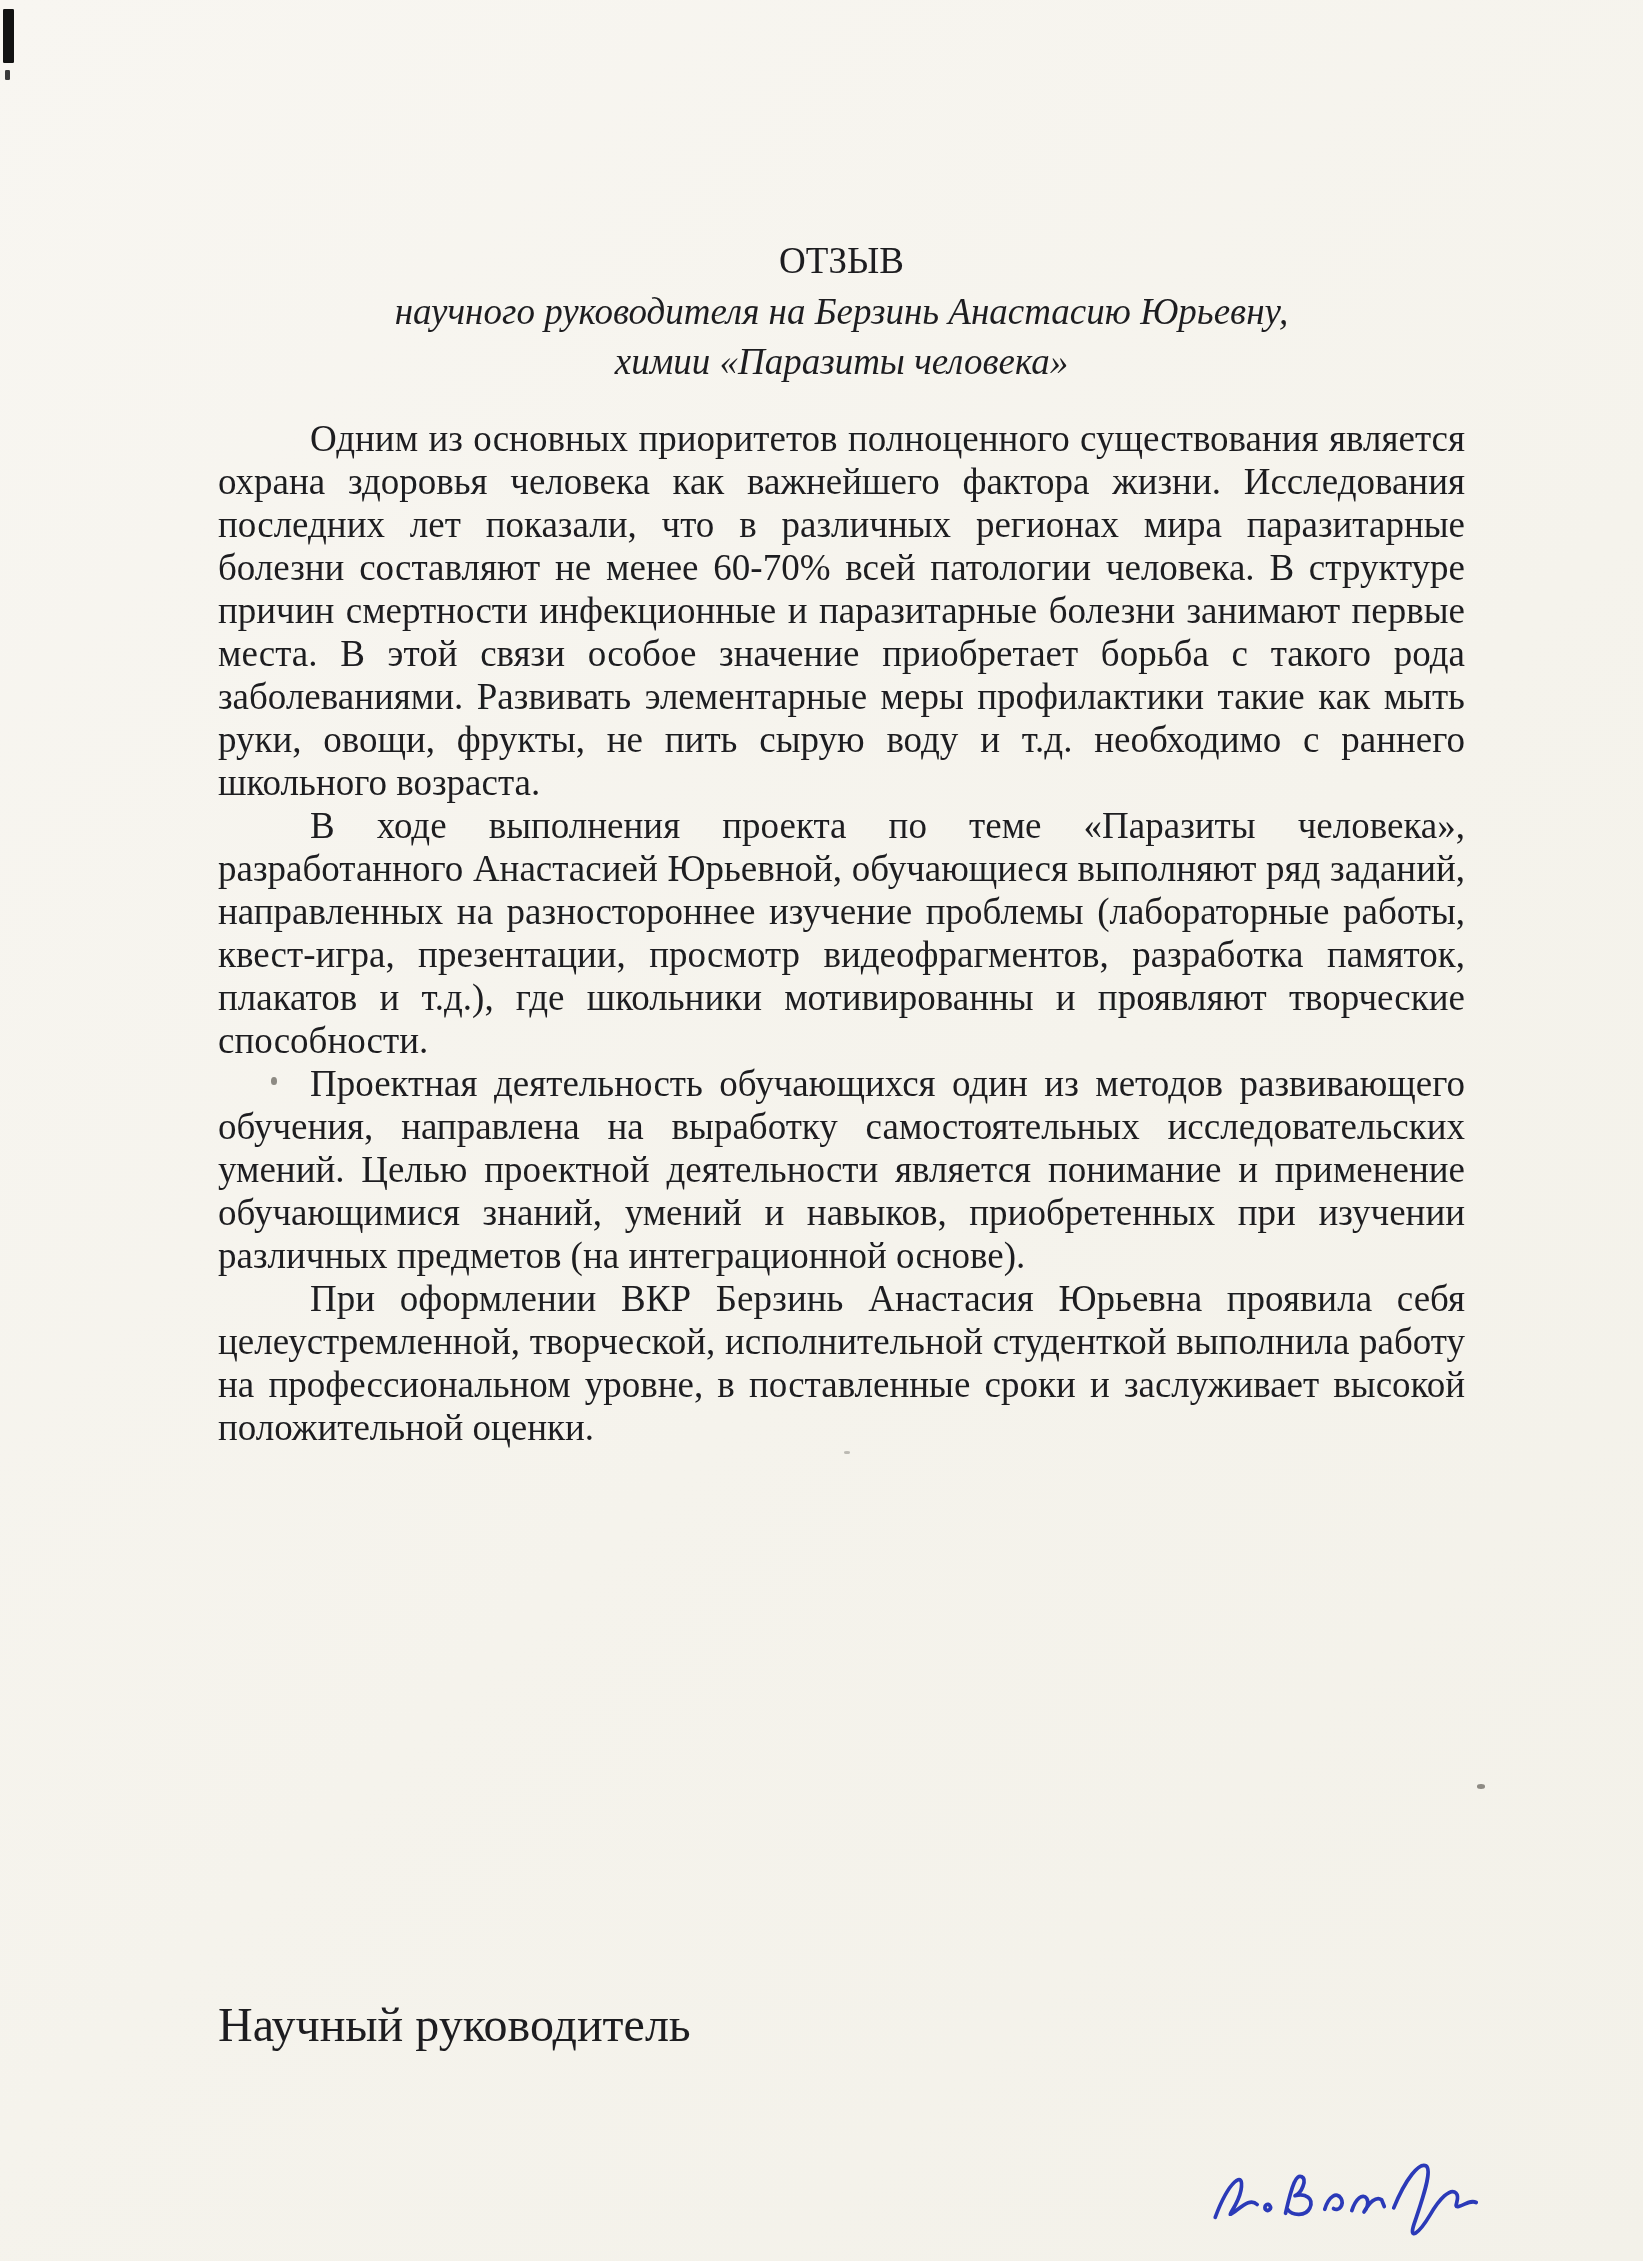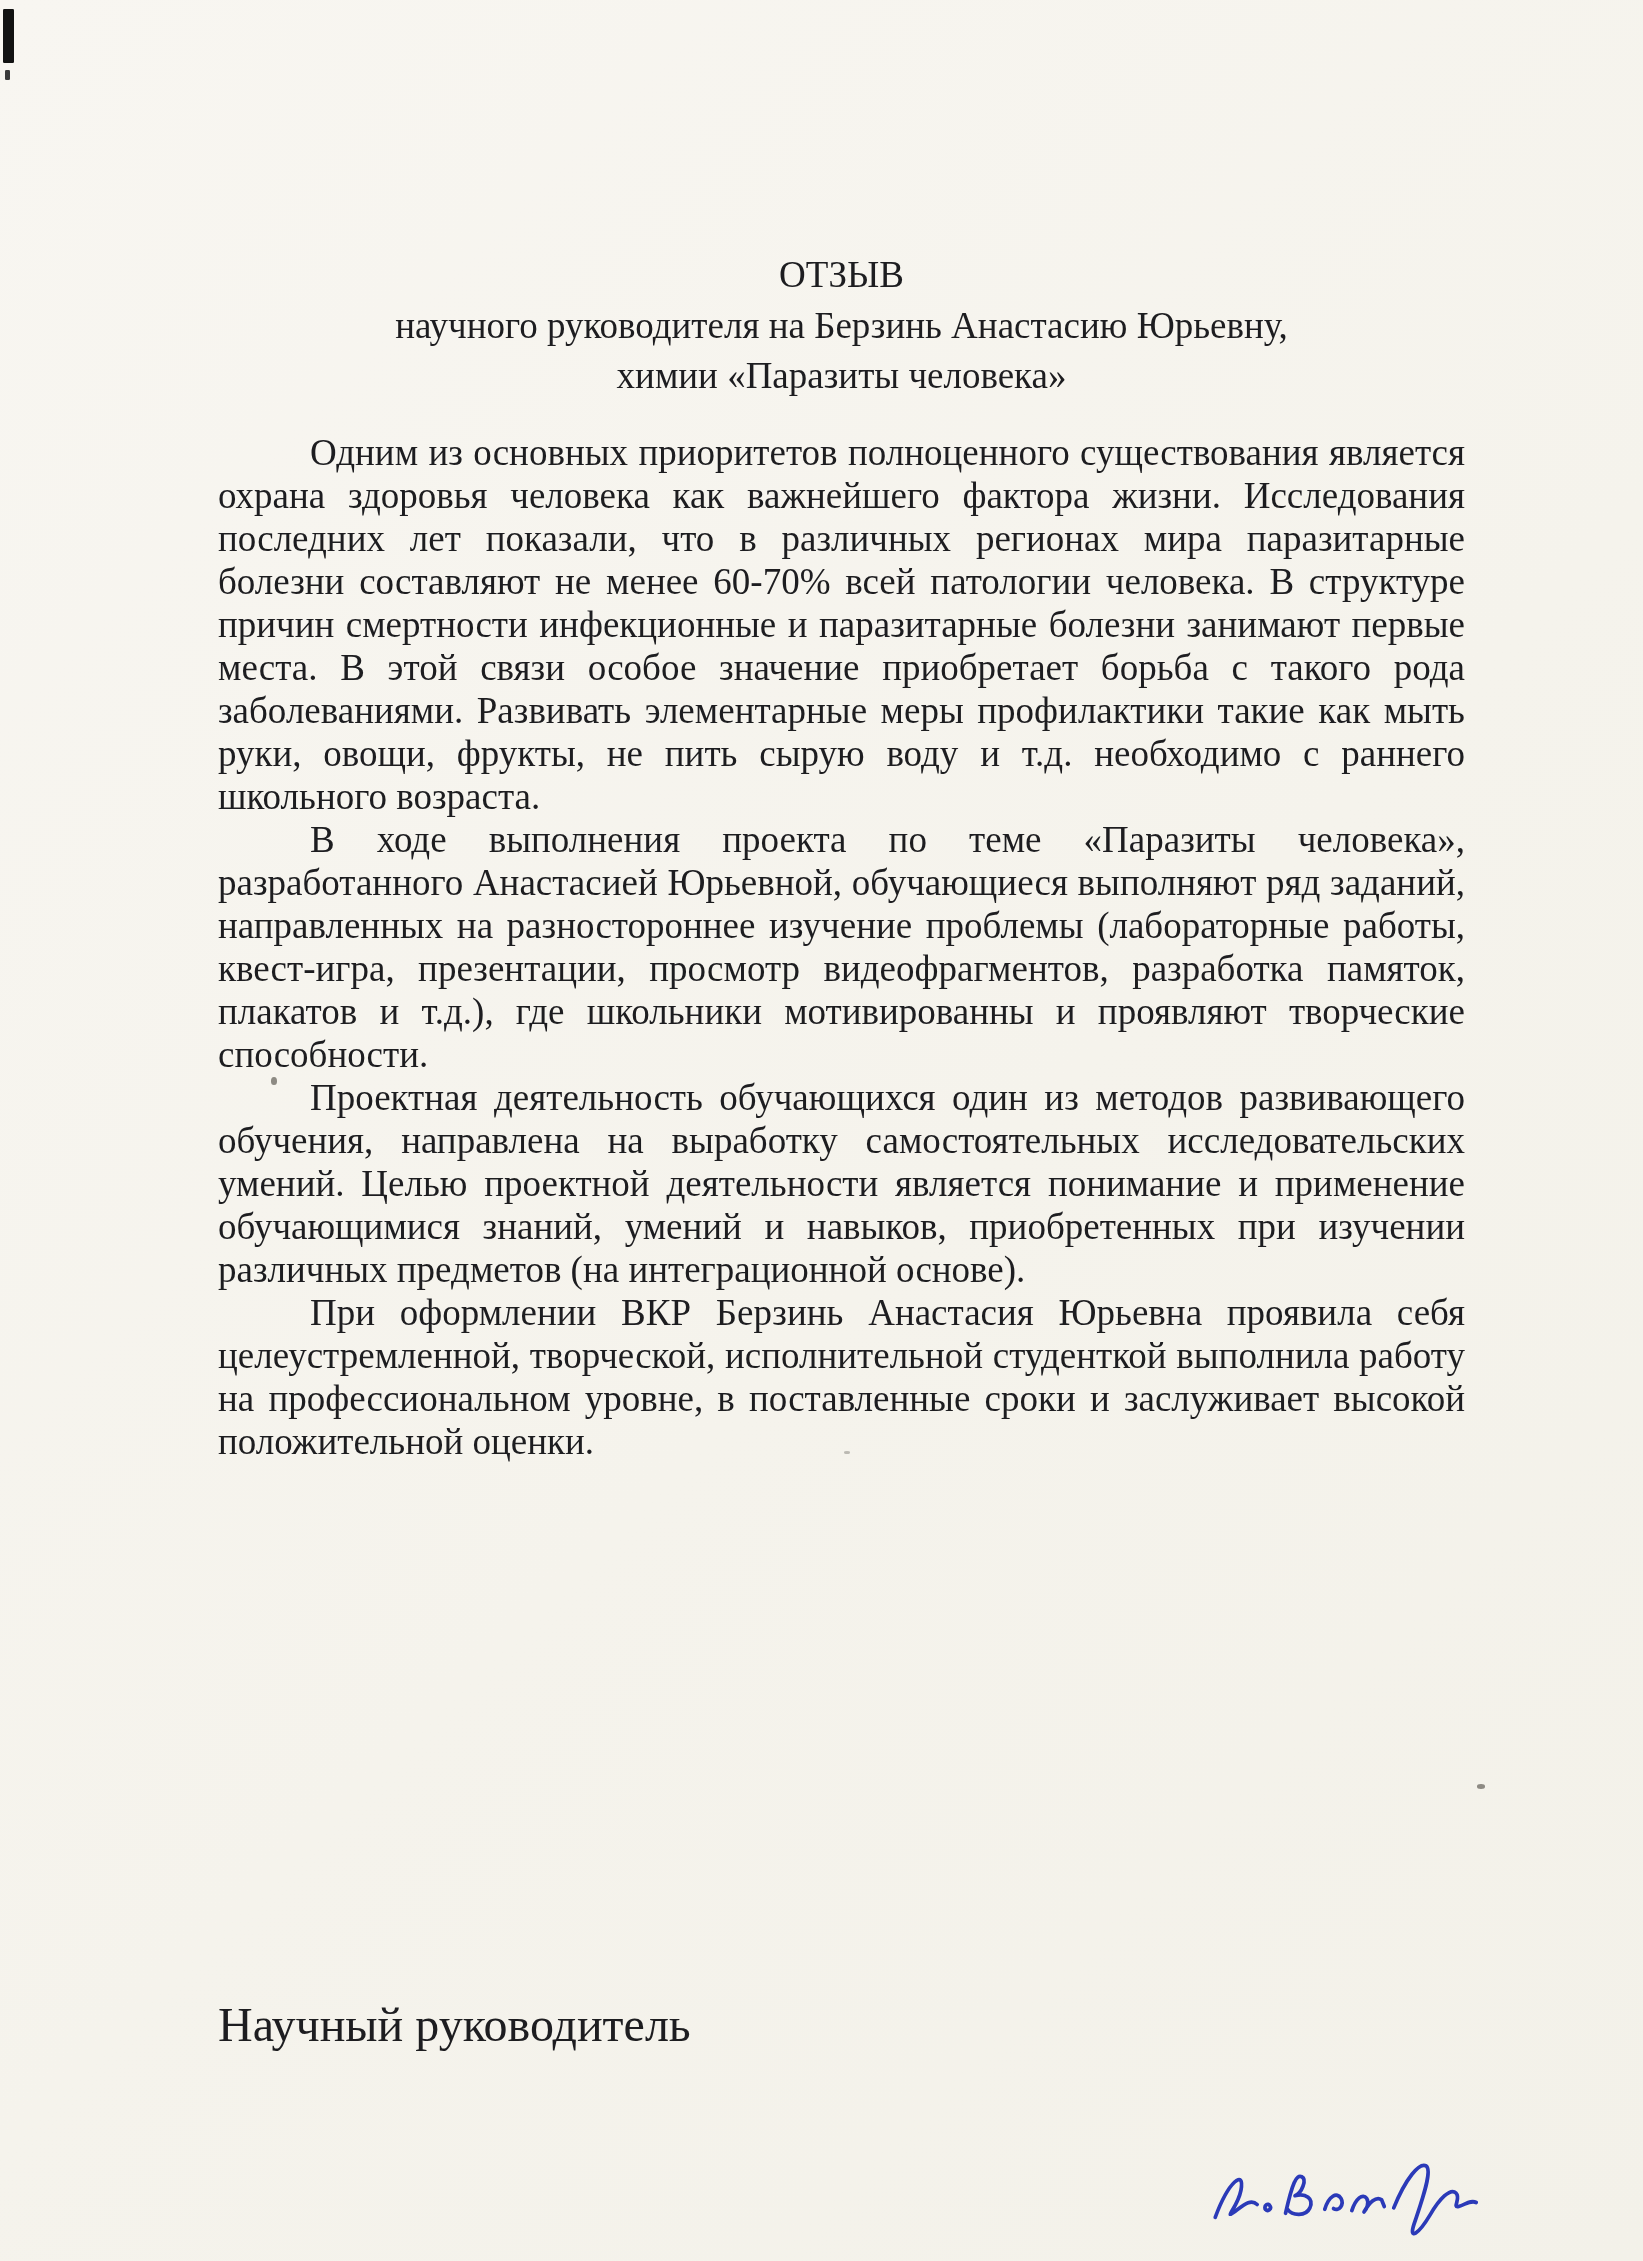--- a/index.html
+++ b/index.html
@@ -40,37 +40,38 @@
     background: #8d8a83;
     border-radius: 50%;
   }
   .speckle.s1 { left: 271px; top: 1077px; width: 5.8px; height: 7.7px; }
   .speckle.s2 { left: 1477px; top: 1784px; width: 7.7px; height: 4.5px; }
   .speckle.s3 { left: 844px; top: 1451px; width: 6.4px; height: 3.2px; opacity: .55; }
 
   .content {
     position: absolute;
     left: 218px;
-    top: 248px;
+    top: 234px;
     width: 1247px;
   }
   .title-block {
     text-align: center;
     font-size: 37px;
     line-height: 50px;
     margin-bottom: 30px;
   }
   .doc-title {
     font-size: 37px;
     font-weight: normal;
     margin: 0;
     line-height: 53px;
   }
   .subtitle-line {
     margin: 0;
+    font-style: italic;
   }
   .body-text p {
     font-size: 37px;
     line-height: 43px;
     text-align: justify;
     text-indent: 92px;
     margin: 0;
   }
   .signature-block {
     position: absolute;

